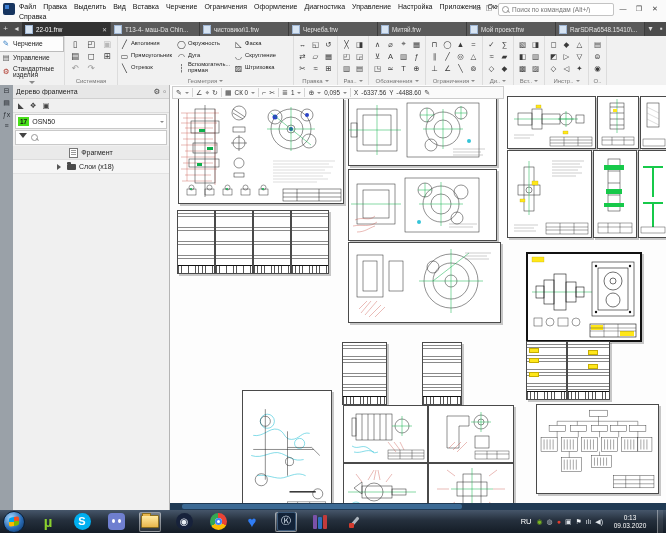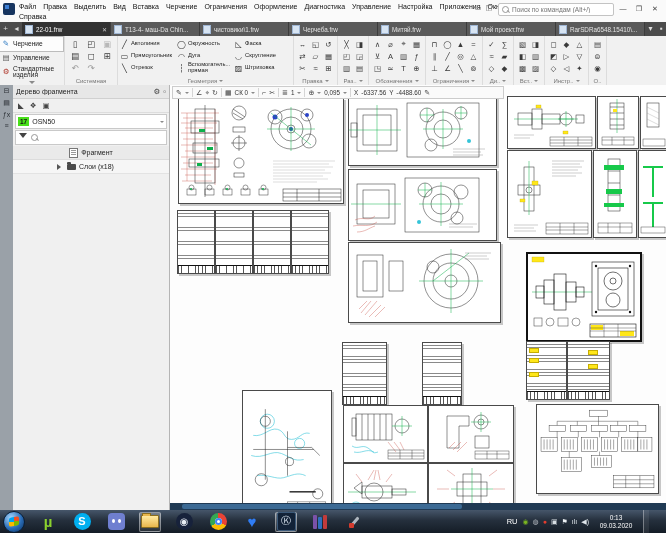--- a/index.html
+++ b/index.html
@@ -110,21 +110,21 @@
   .heart{color:#2f7df6;font-size:15px;line-height:18px}
   .komp{width:17px;height:17px;background:#122237;border:1px solid #3c5a7a;border-radius:2px;color:#dfe9f5;font-size:10px;text-align:center;line-height:16px}
   .rar{display:flex;gap:1px;align-items:flex-end;height:15px}
   .rar span{width:4px;border-radius:1px}
   .rar span:nth-child(1){height:14px;background:#7b52a8}
   .rar span:nth-child(2){height:12px;background:#2f6fbd}
   .rar span:nth-child(3){height:14px;background:#c23b3b}
   .tlicn{position:relative;width:14px;height:14px}
   .tlicn::before{content:'';position:absolute;left:6px;top:1px;width:3px;height:12px;background:#aeb6be;transform:rotate(40deg);border-radius:1px}
   .tlicn::after{content:'';position:absolute;left:2px;top:8px;width:5px;height:5px;background:#d23b2e;border-radius:1px}
-  .tray{margin-left:auto;display:flex;align-items:center;gap:5px;padding-right:17px}
+  .tray{margin-left:auto;display:flex;align-items:center;gap:5px;padding-right:3px}
   .lang{font-size:7.5px;color:#fff}
   .tricn{font-size:7px;line-height:8px}
   .clock{text-align:center;color:#fff;font-size:6.5px;line-height:8px;width:44px}
   .showdesk{width:5px;height:23px;border-left:1px solid rgba(255,255,255,.35);background:rgba(255,255,255,.08);flex:none}
 </style>
 </head>
 <body>
 
 <div class="menubar">
   <span class="appico"></span>

